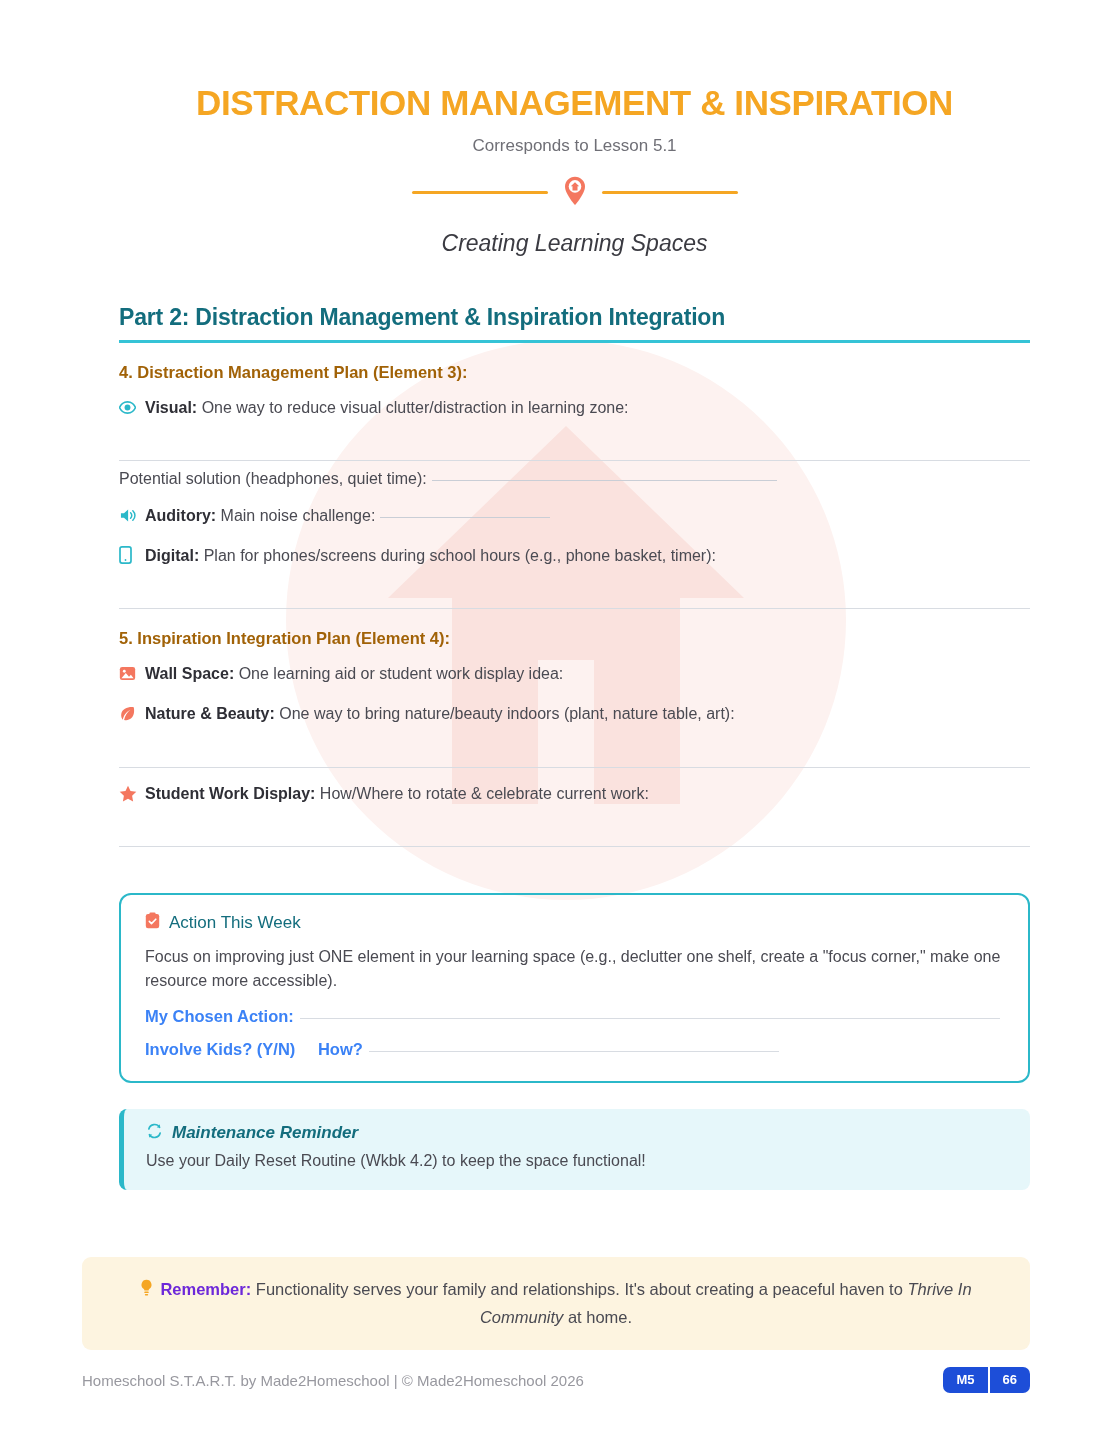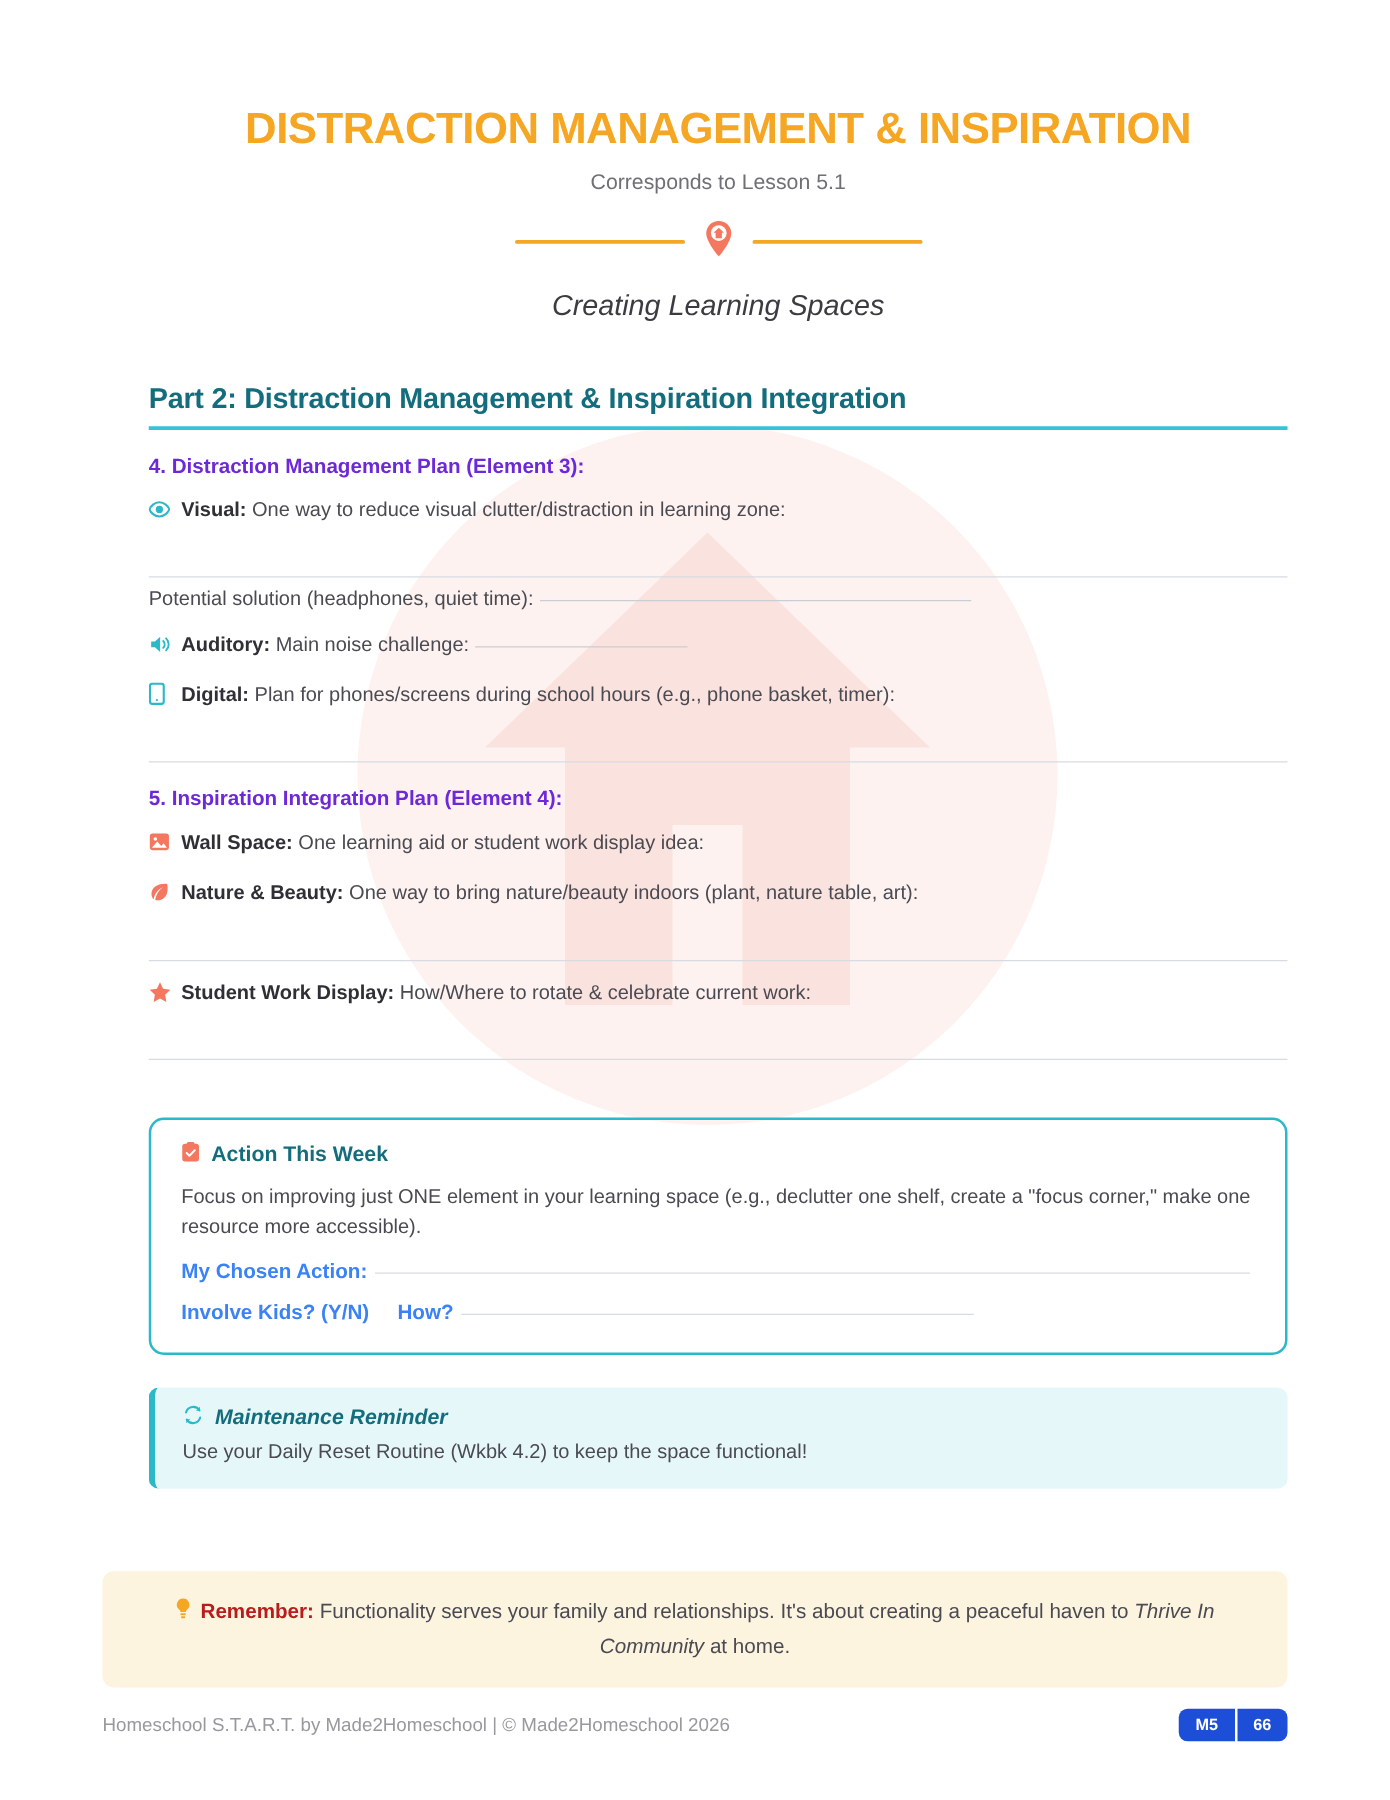--- a/index.html
+++ b/index.html
@@ -92,21 +92,21 @@
     height: 3px;
     background: #35C3D6;
     margin-top: 9px;
   }
 
   
   .q-number {
     margin-top: 20px;
     font-size: 16.5px;
     font-weight: bold;
-    color: #6d28d9;
+    color: #a16207;
   }
 
   .item {
     margin-top: 14px;
     font-size: 16px;
     line-height: 1.45;
     color: #4a4a52;
   }
   .item .ic {
     display: inline-block;
@@ -160,21 +160,21 @@
 
   
   .action-box {
     margin-top: 46px;
     border: 2px solid #2BB8C9;
     border-radius: 12px;
     padding: 17px 24px 22px 24px;
   }
   .action-title {
     font-size: 17px;
-    font-weight: bold;
+    font-weight: normal;
     color: #136D7D;
     display: flex;
     align-items: center;
     gap: 9px;
   }
   .action-body {
     margin-top: 11px;
     font-size: 16px;
     line-height: 1.5;
     color: #4a4a52;
@@ -231,21 +231,21 @@
     font-size: 16.5px;
     line-height: 1.55;
     color: #4a4a52;
     z-index: 2;
   }
   .remember-box .bulb {
     display: inline-block;
     vertical-align: -2px;
     margin-right: 7px;
   }
-  .remember-box b { color: #b91c1c; }
+  .remember-box b { color: #6d28d9; }
   .remember-box i { font-style: italic; }
 
   
   .footer {
     position: absolute;
     left: 82px;
     right: 82px;
     top: 1355px;
     display: flex;
     align-items: center;

